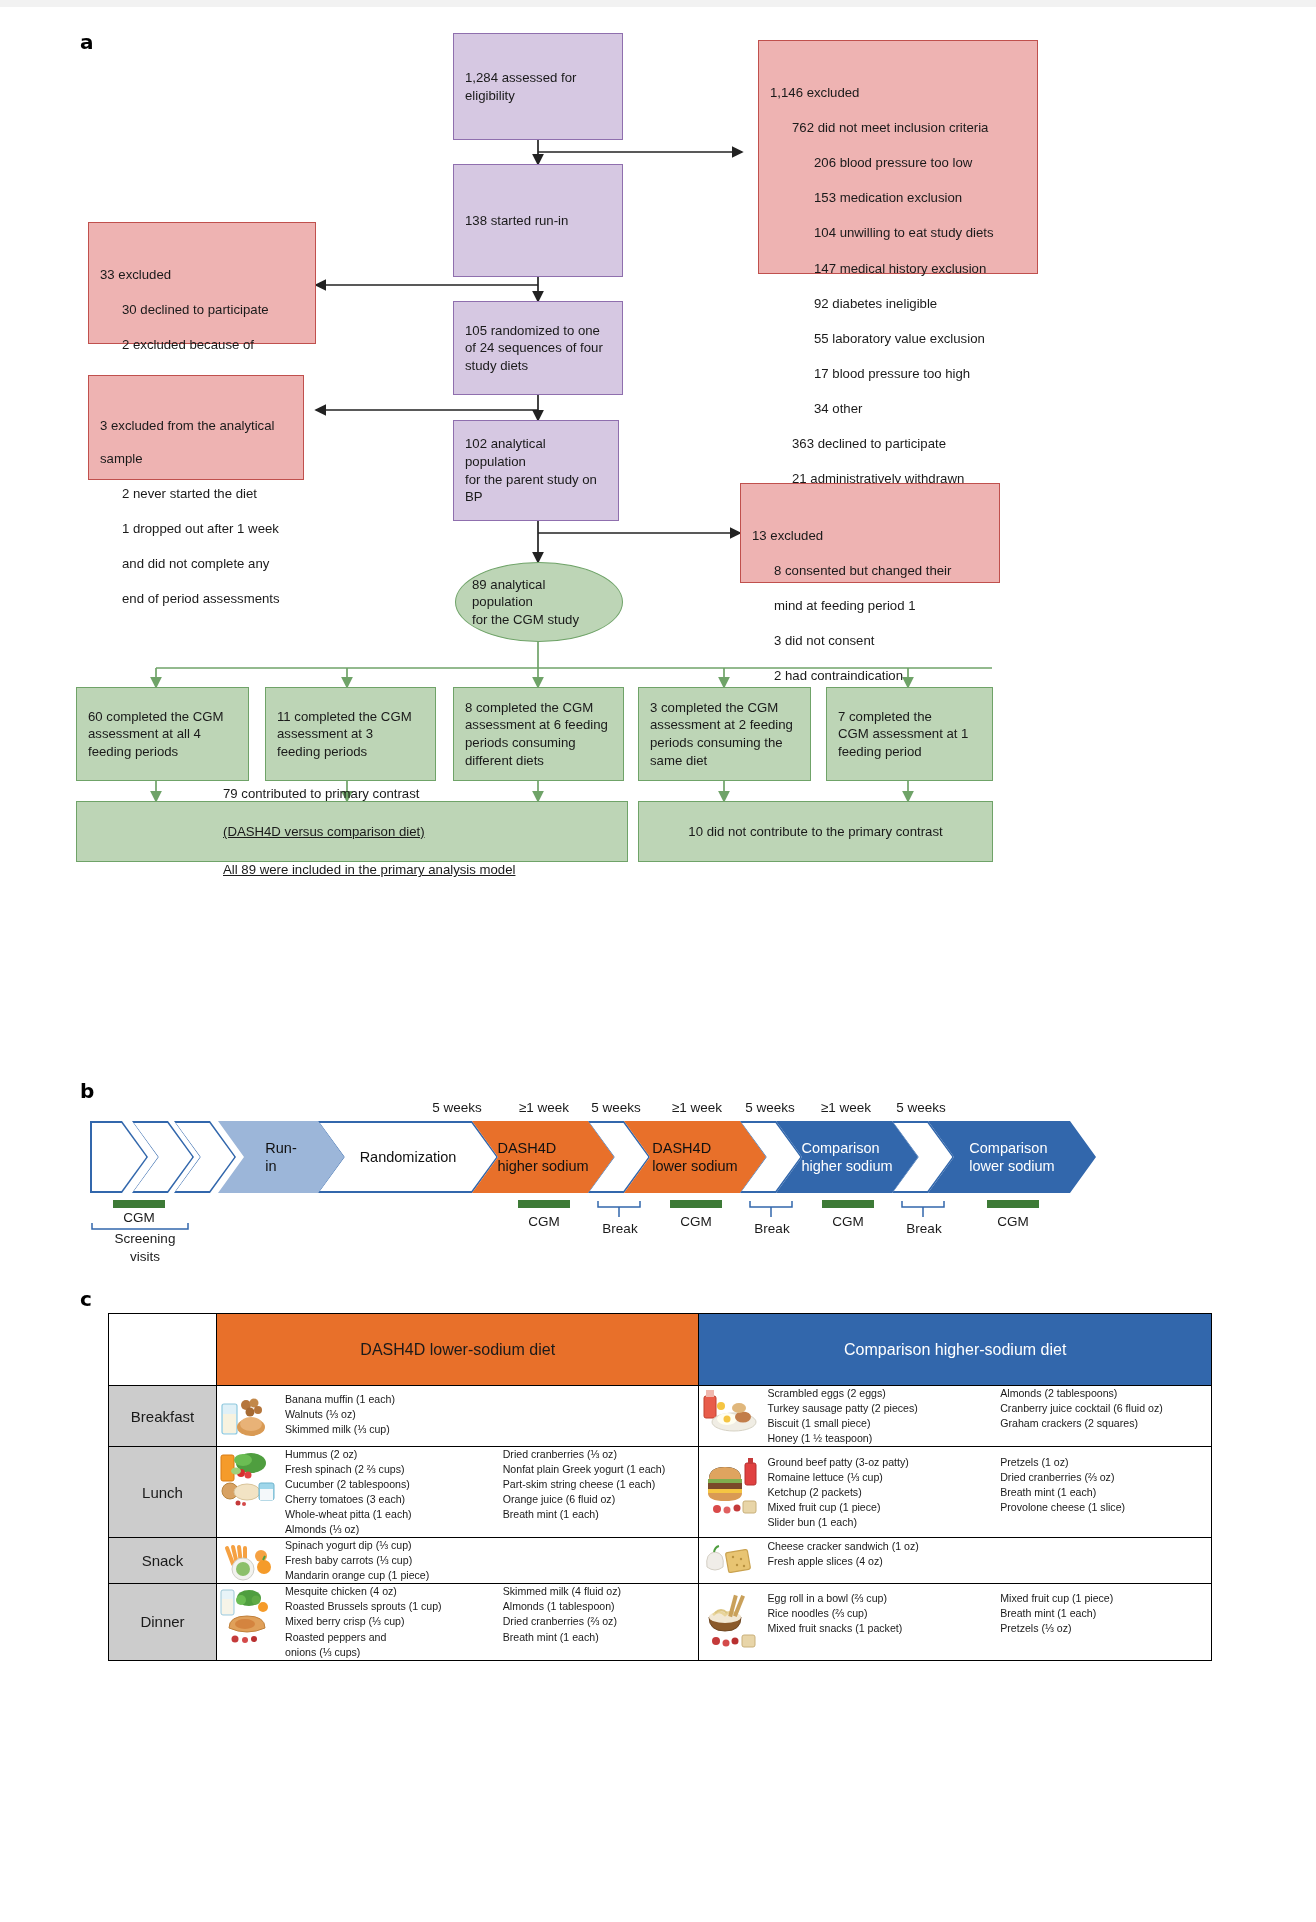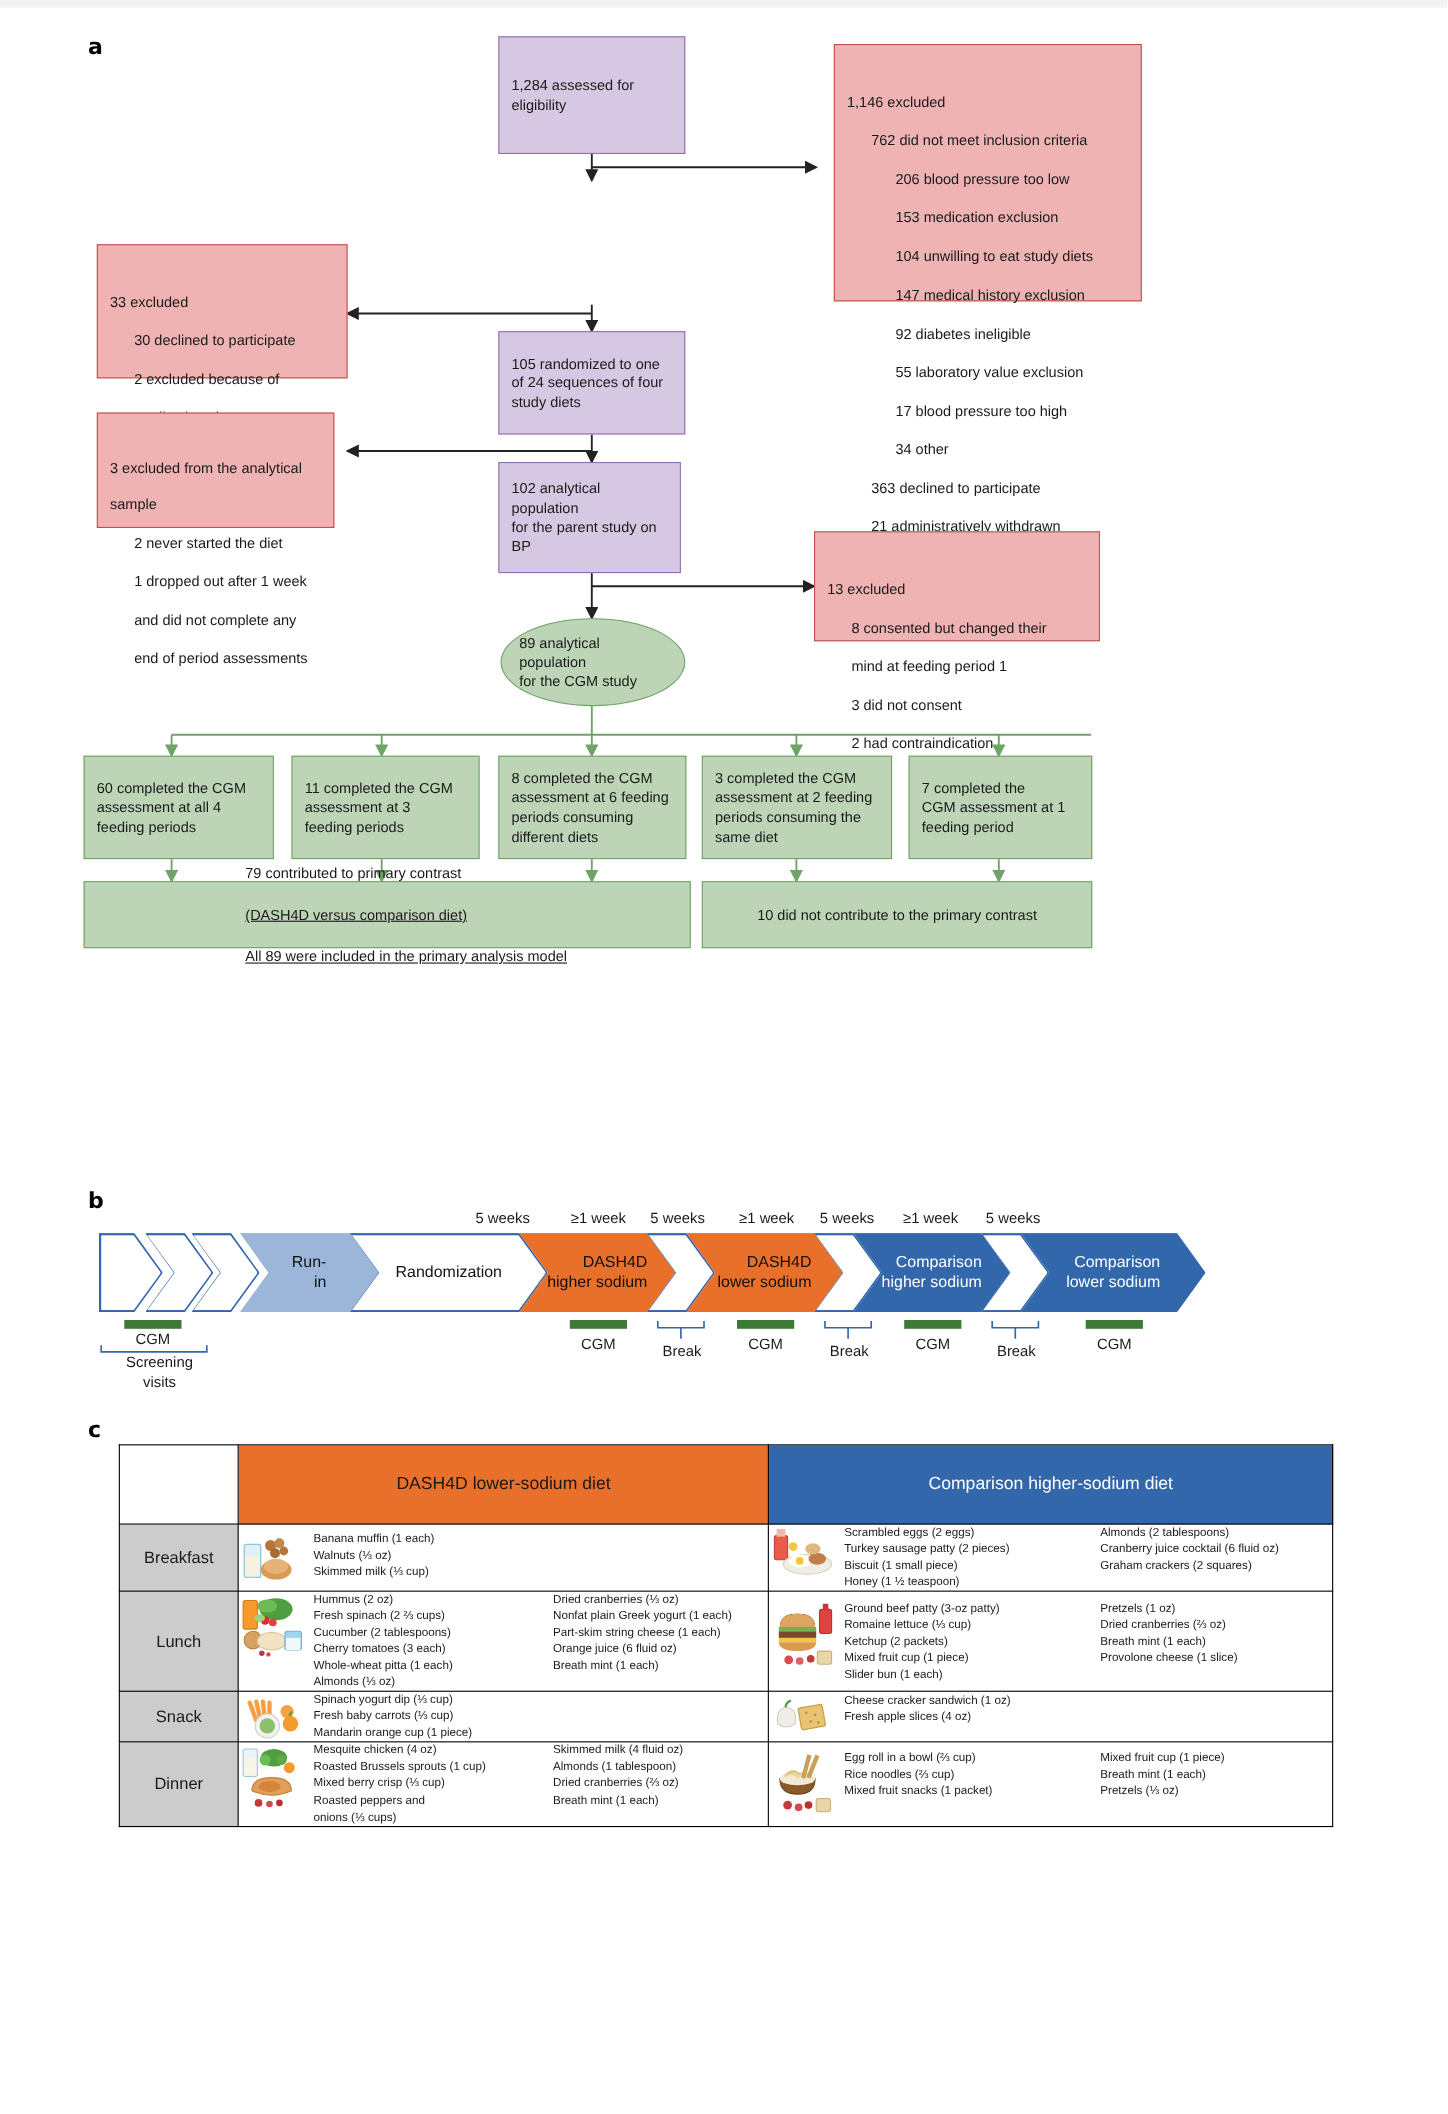--- a/index.html
+++ b/index.html
@@ -44,21 +44,21 @@
   .redtext .l1 { margin-left:22px; }
   .redtext .l2 { margin-left:44px; }
   .ul { text-decoration: underline; }
   svg.conn { position:absolute; left:0; top:0; width:1316px; height:1075px; overflow:visible; pointer-events:none; }
 
   
   #panel-b { position:absolute; left:0; top:1075px; width:1316px; height:205px; }
   .chev {
     position:absolute; height:72px;
     display:flex; align-items:center; justify-content:center;
-    font-size:14.5px; line-height:1.25; text-align:right;
+    font-size:14.5px; line-height:1.25; text-align:left;
     clip-path: polygon(0 0, calc(100% - 26px) 0, 100% 50%, calc(100% - 26px) 100%, 0 100%, 26px 50%);
   }
   .chev-o { background:#e8702a; color:#111; }
   .chev-b { background:#3267ac; color:#fff; }
   .chev-lb{ background:#9cb6d9; color:#111; }
   .chev-outline {
     position:absolute; height:72px;
     clip-path: polygon(0 0, calc(100% - 26px) 0, 100% 50%, calc(100% - 26px) 100%, 0 100%, 26px 50%);
     background:#3267ac;
   }
@@ -140,20 +140,23 @@
     <path d="M538,781 L538,801" stroke="#6fa368" stroke-width="1.7" fill="none" marker-end="url(#arg)"></path>
     <path d="M724,781 L724,801" stroke="#6fa368" stroke-width="1.7" fill="none" marker-end="url(#arg)"></path>
     <path d="M908,781 L908,801" stroke="#6fa368" stroke-width="1.7" fill="none" marker-end="url(#arg)"></path>
   </svg>
 
   <div class="node purple" style="left:453px; top:33px; width:170px; height:107px;">
     <span>1,284 assessed for
 eligibility</span>
   </div>
 
+  <div class="node purple" style="left:453px; top:164px; width:170px; height:113px;">
+    <span>138 started run-in</span>
+  </div>
 
   <div class="node purple" style="left:453px; top:301px; width:170px; height:94px;">
     <span>105 randomized to one
 of 24 sequences of four
 study diets</span>
   </div>
 
   <div class="node purple" style="left:453px; top:420px; width:166px; height:101px;">
     <span>102 analytical population
 for the parent study on BP</span>

